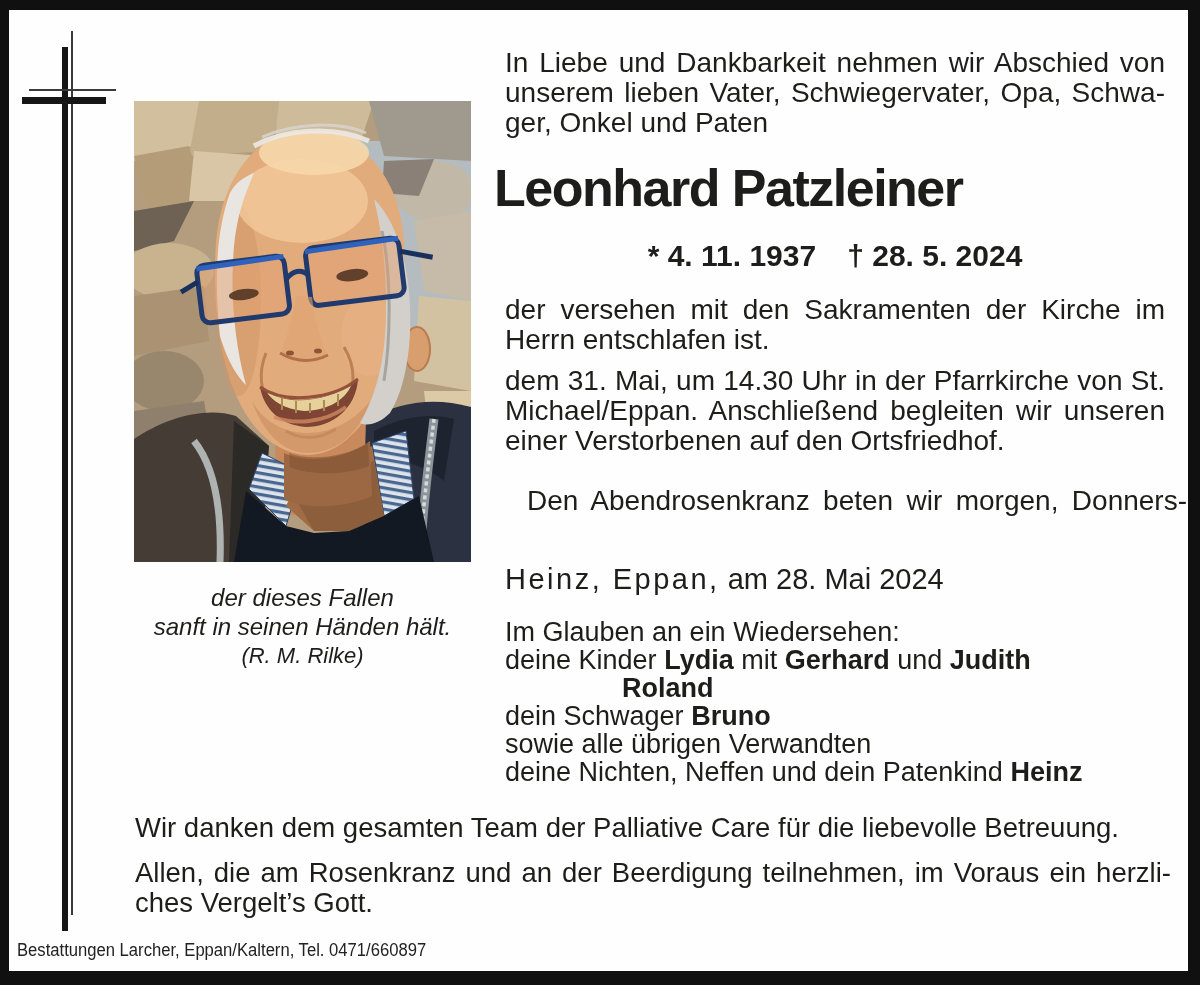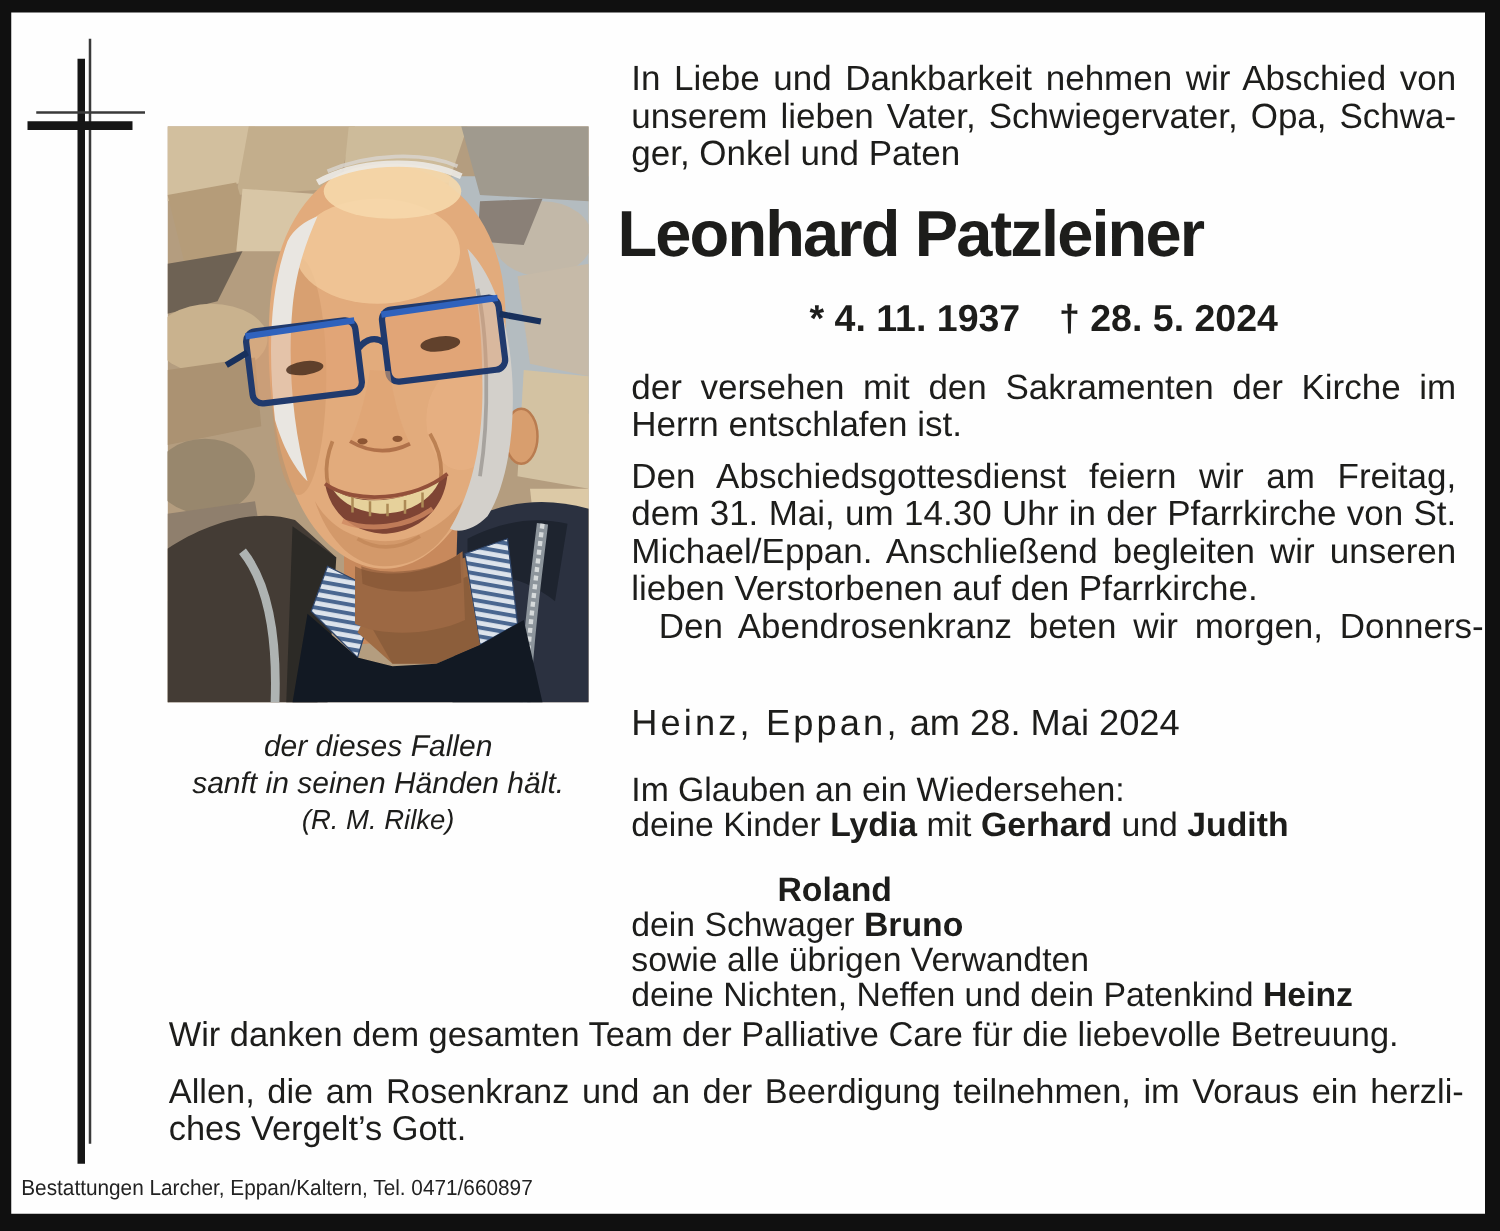--- a/index.html
+++ b/index.html
@@ -146,24 +146,23 @@
     <span>* 4. 11. 1937</span>
     <span>† 28. 5. 2024</span>
   </div>
 
   <div class="abs body-text" style="left:496px;top:285px;width:660px;">
     <div class="jl">der versehen mit den Sakramenten der Kirche im</div>
     <div>Herrn entschlafen ist.</div>
   </div>
 
   <div class="abs body-text" style="left:496px;top:356px;width:660px;">
-    <div class="jl">Den Abschiedsgottesdienst feiern wir am Freitag,</div>
     <div class="jl">dem 31. Mai, um 14.30 Uhr in der Pfarrkirche von St.</div>
     <div class="jl">Michael/Eppan. Anschließend begleiten wir unseren</div>
-    <div>lieben Verstorbenen auf den Pfarrkirche.</div>
+    <div>einer Verstorbenen auf den Ortsfriedhof.</div>
   </div>
 
   <div class="abs body-text" style="left:496px;top:476px;width:660px;margin-left:22px;">
     <div class="jl">Den Abendrosenkranz beten wir morgen, Donners-</div>
   </div>
 
   <div class="abs dateline" style="left:496px;top:553px;">
     <span class="places">Heinz, Eppan,</span>
     <span>am 28. Mai 2024</span>
   </div>
@@ -171,21 +170,21 @@
   <div class="abs family" style="left:496px;top:608px;width:660px;">
     <div>Im Glauben an ein Wiedersehen:</div>
     <div>
       <span>deine Kinder</span>
       <b>Lydia</b>
       <span>mit</span>
       <b>Gerhard</b>
       <span>und</span>
       <b>Judith</b>
     </div>
-    <div style="padding-left:117px;margin-top:24px;">
+    <div style="padding-left:117px;">
       <b>Roland</b>
     </div>
     <div>
       <span>dein Schwager</span>
       <b>Bruno</b>
     </div>
     <div>sowie alle übrigen Verwandten</div>
     <div>
       <span>deine Nichten, Neffen und dein Patenkind</span>
       <b>Heinz</b>

